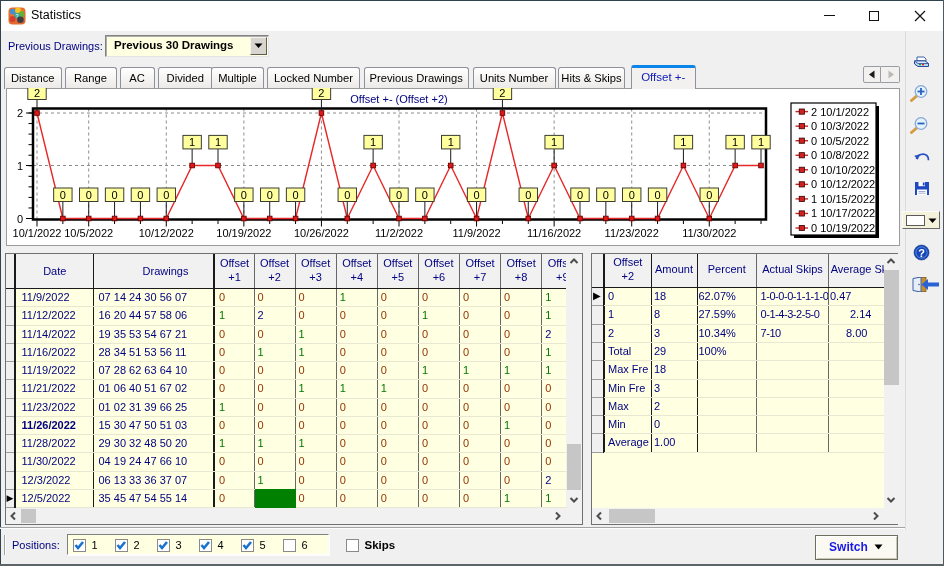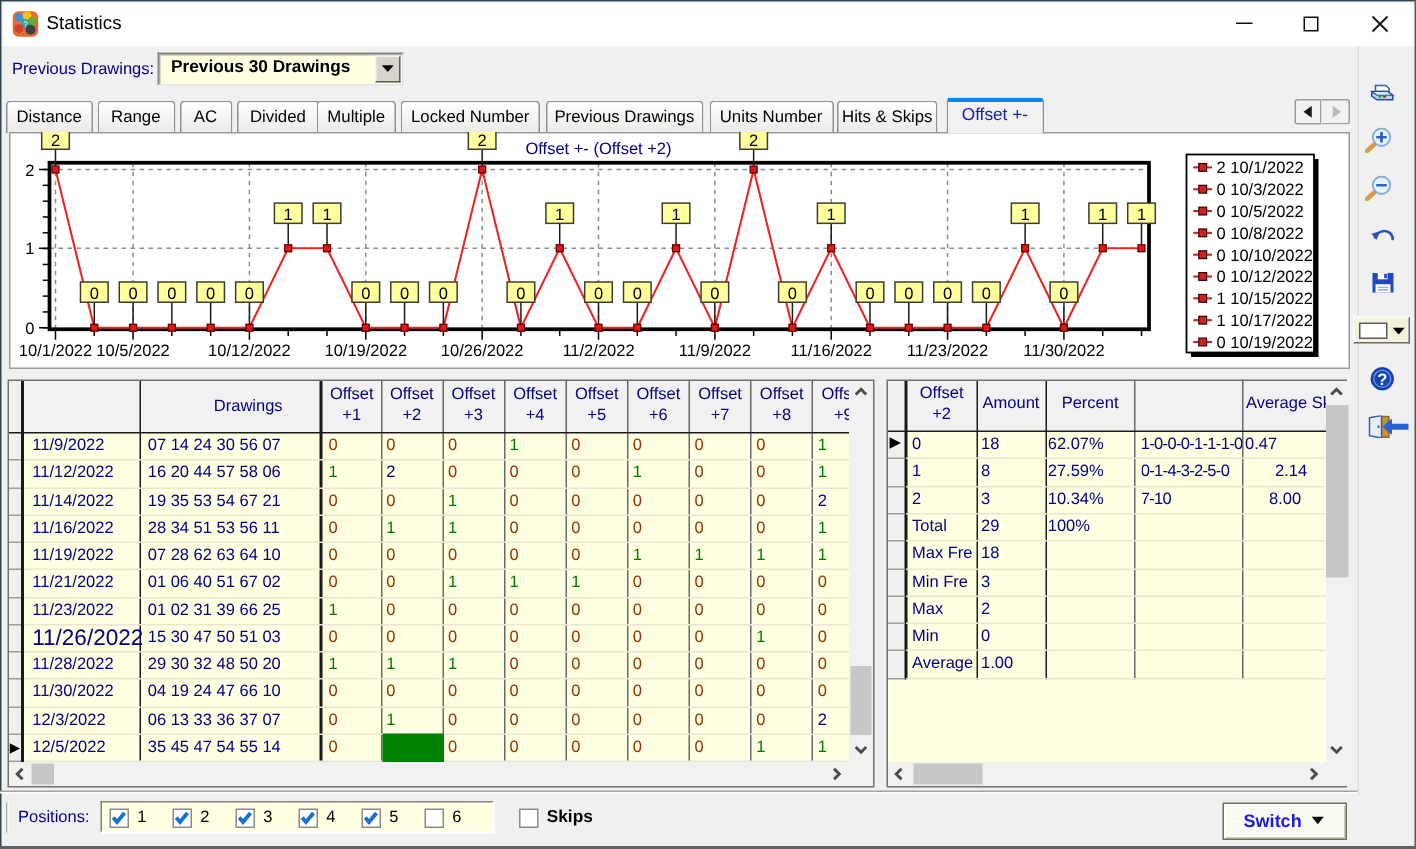--- a/index.html
+++ b/index.html
@@ -310,20 +310,21 @@
     <div class="abs" style="left:10.5px;top:180.50px;width:550px;height:1px;background:#e7e7d2;"></div>
     <div class="abs" style="left:0;top:180.50px;width:8.5px;height:1px;background:#9d9d9d;"></div>
     <div class="abs" style="left:10.5px;top:198.75px;width:550px;height:1px;background:#e7e7d2;"></div>
     <div class="abs" style="left:0;top:198.75px;width:8.5px;height:1px;background:#9d9d9d;"></div>
     <div class="abs" style="left:10.5px;top:217px;width:550px;height:1px;background:#e7e7d2;"></div>
     <div class="abs" style="left:0;top:217px;width:8.5px;height:1px;background:#9d9d9d;"></div>
     <div class="abs" style="left:10.5px;top:235.25px;width:550px;height:1px;background:#e7e7d2;"></div>
     <div class="abs" style="left:0;top:235.25px;width:8.5px;height:1px;background:#9d9d9d;"></div>
     <div class="abs" style="left:10.5px;top:253.50px;width:550px;height:1px;background:#e7e7d2;"></div>
     <div class="abs" style="left:0;top:253.50px;width:8.5px;height:1px;background:#9d9d9d;"></div>
+    <div class="abs" style="left:11px;top:0;width:76.5px;height:34px;font-size:11px;color:#000080;display:flex;align-items:center;justify-content:center;">Date</div>
     <div class="abs" style="left:100px;top:0;width:120px;height:34px;font-size:11px;color:#000080;display:flex;align-items:center;justify-content:center;">Drawings</div>
     <div class="abs" style="left:208px;top:0;width:42px;height:34px;font-size:11px;color:#000080;display:flex;align-items:center;justify-content:center;text-align:center;line-height:1.25;">Offset<br>+1</div>
     <div class="abs" style="left:248.05px;top:0;width:42px;height:34px;font-size:11px;color:#000080;display:flex;align-items:center;justify-content:center;text-align:center;line-height:1.25;">Offset<br>+2</div>
     <div class="abs" style="left:289.15px;top:0;width:42px;height:34px;font-size:11px;color:#000080;display:flex;align-items:center;justify-content:center;text-align:center;line-height:1.25;">Offset<br>+3</div>
     <div class="abs" style="left:330.25px;top:0;width:42px;height:34px;font-size:11px;color:#000080;display:flex;align-items:center;justify-content:center;text-align:center;line-height:1.25;">Offset<br>+4</div>
     <div class="abs" style="left:371.35px;top:0;width:42px;height:34px;font-size:11px;color:#000080;display:flex;align-items:center;justify-content:center;text-align:center;line-height:1.25;">Offset<br>+5</div>
     <div class="abs" style="left:412.45px;top:0;width:42px;height:34px;font-size:11px;color:#000080;display:flex;align-items:center;justify-content:center;text-align:center;line-height:1.25;">Offset<br>+6</div>
     <div class="abs" style="left:453.55px;top:0;width:42px;height:34px;font-size:11px;color:#000080;display:flex;align-items:center;justify-content:center;text-align:center;line-height:1.25;">Offset<br>+7</div>
     <div class="abs" style="left:494.65px;top:0;width:42px;height:34px;font-size:11px;color:#000080;display:flex;align-items:center;justify-content:center;text-align:center;line-height:1.25;">Offset<br>+8</div>
     <div class="abs" style="left:535.75px;top:0;width:42px;height:34px;font-size:11px;color:#000080;display:flex;align-items:center;justify-content:center;text-align:center;line-height:1.25;">Offset<br>+9</div>
@@ -397,21 +398,21 @@
     <div class="abs" style="left:93px;top:145px;height:17.25px;line-height:17.25px;font-size:11px;white-space:nowrap;color:#000080;">01 02 31 39 66 25</div>
     <div class="abs" style="left:213.50px;top:145px;height:17.25px;line-height:17.25px;font-size:11px;white-space:nowrap;color:#007800;">1</div>
     <div class="abs" style="left:252px;top:145px;height:17.25px;line-height:17.25px;font-size:11px;white-space:nowrap;color:#943305;">0</div>
     <div class="abs" style="left:293.10px;top:145px;height:17.25px;line-height:17.25px;font-size:11px;white-space:nowrap;color:#943305;">0</div>
     <div class="abs" style="left:334.20px;top:145px;height:17.25px;line-height:17.25px;font-size:11px;white-space:nowrap;color:#943305;">0</div>
     <div class="abs" style="left:375.30px;top:145px;height:17.25px;line-height:17.25px;font-size:11px;white-space:nowrap;color:#943305;">0</div>
     <div class="abs" style="left:416.40px;top:145px;height:17.25px;line-height:17.25px;font-size:11px;white-space:nowrap;color:#943305;">0</div>
     <div class="abs" style="left:457.50px;top:145px;height:17.25px;line-height:17.25px;font-size:11px;white-space:nowrap;color:#943305;">0</div>
     <div class="abs" style="left:498.60px;top:145px;height:17.25px;line-height:17.25px;font-size:11px;white-space:nowrap;color:#943305;">0</div>
     <div class="abs" style="left:539.70px;top:145px;height:17.25px;line-height:17.25px;font-size:11px;white-space:nowrap;color:#943305;">0</div>
-    <div class="abs" style="left:16px;top:163.25px;height:17.25px;line-height:17.25px;font-size:15px;white-space:nowrap;color:#000080;">11/26/2022</div>
+    <div class="abs" style="left:16px;top:163.25px;height:17.25px;line-height:17.25px;font-size:11px;white-space:nowrap;color:#000080;font-weight:bold;">11/26/2022</div>
     <div class="abs" style="left:93px;top:163.25px;height:17.25px;line-height:17.25px;font-size:11px;white-space:nowrap;color:#000080;">15 30 47 50 51 03</div>
     <div class="abs" style="left:213.50px;top:163.25px;height:17.25px;line-height:17.25px;font-size:11px;white-space:nowrap;color:#943305;">0</div>
     <div class="abs" style="left:252px;top:163.25px;height:17.25px;line-height:17.25px;font-size:11px;white-space:nowrap;color:#943305;">0</div>
     <div class="abs" style="left:293.10px;top:163.25px;height:17.25px;line-height:17.25px;font-size:11px;white-space:nowrap;color:#943305;">0</div>
     <div class="abs" style="left:334.20px;top:163.25px;height:17.25px;line-height:17.25px;font-size:11px;white-space:nowrap;color:#943305;">0</div>
     <div class="abs" style="left:375.30px;top:163.25px;height:17.25px;line-height:17.25px;font-size:11px;white-space:nowrap;color:#943305;">0</div>
     <div class="abs" style="left:416.40px;top:163.25px;height:17.25px;line-height:17.25px;font-size:11px;white-space:nowrap;color:#943305;">0</div>
     <div class="abs" style="left:457.50px;top:163.25px;height:17.25px;line-height:17.25px;font-size:11px;white-space:nowrap;color:#943305;">0</div>
     <div class="abs" style="left:498.60px;top:163.25px;height:17.25px;line-height:17.25px;font-size:11px;white-space:nowrap;color:#007800;">1</div>
     <div class="abs" style="left:539.70px;top:163.25px;height:17.25px;line-height:17.25px;font-size:11px;white-space:nowrap;color:#943305;">0</div>
@@ -501,20 +502,21 @@
     <div class="abs" style="left:0;top:143.30px;width:11.5px;height:1px;background:#9d9d9d;"></div>
     <div class="abs" style="left:12.5px;top:161.60px;width:279.50px;height:1px;background:#e7e7d2;"></div>
     <div class="abs" style="left:0;top:161.60px;width:11.5px;height:1px;background:#9d9d9d;"></div>
     <div class="abs" style="left:12.5px;top:179.90px;width:279.50px;height:1px;background:#e7e7d2;"></div>
     <div class="abs" style="left:0;top:179.90px;width:11.5px;height:1px;background:#9d9d9d;"></div>
     <div class="abs" style="left:12.5px;top:198.20px;width:279.50px;height:1px;background:#e7e7d2;"></div>
     <div class="abs" style="left:0;top:198.20px;width:11.5px;height:1px;background:#9d9d9d;"></div>
     <div class="abs" style="left:13.50px;top:0;width:45.50px;height:33px;font-size:11px;color:#000080;display:flex;align-items:center;justify-content:center;text-align:center;line-height:1.25;white-space:nowrap;">Offset<br>+2</div>
     <div class="abs" style="left:60px;top:0;width:45px;height:33px;font-size:11px;color:#000080;display:flex;align-items:center;justify-content:center;text-align:center;line-height:1.25;white-space:nowrap;">Amount</div>
     <div class="abs" style="left:106px;top:0;width:58.50px;height:33px;font-size:11px;color:#000080;display:flex;align-items:center;justify-content:center;text-align:center;line-height:1.25;white-space:nowrap;">Percent</div>
+    <div class="abs" style="left:165.50px;top:0;width:71px;height:33px;font-size:11px;color:#000080;display:flex;align-items:center;justify-content:center;text-align:center;line-height:1.25;white-space:nowrap;">Actual Skips</div>
     <div class="abs" style="left:237.50px;top:0;width:74px;height:33px;font-size:11px;color:#000080;display:flex;align-items:center;justify-content:center;text-align:center;line-height:1.25;white-space:nowrap;">Average Skips</div>
     <div class="abs" style="left:16.50px;width:42px;top:34.50px;height:17.30px;line-height:17.30px;font-size:11px;color:#000080;white-space:nowrap;overflow:hidden;">0</div>
     <div class="abs" style="left:62.50px;width:41px;top:34.50px;height:17.30px;line-height:17.30px;font-size:11px;color:#000080;white-space:nowrap;overflow:hidden;">18</div>
     <div class="abs" style="left:107px;width:56.50px;top:34.50px;height:17.30px;line-height:17.30px;font-size:11px;color:#000080;white-space:nowrap;overflow:hidden;">62.07%</div>
     <div class="abs" style="left:169px;width:67.50px;letter-spacing:-0.45px;top:34.50px;height:17.30px;line-height:17.30px;font-size:11px;color:#000080;white-space:nowrap;overflow:hidden;">1-0-0-0-1-1-1-0-0</div>
     <div class="abs" style="left:238.50px;width:40px;top:34.50px;height:17.30px;line-height:17.30px;font-size:11px;color:#000080;white-space:nowrap;overflow:hidden;">0.47</div>
     <div class="abs" style="left:16.50px;width:42px;top:52.80px;height:17.30px;line-height:17.30px;font-size:11px;color:#000080;white-space:nowrap;overflow:hidden;">1</div>
     <div class="abs" style="left:62.50px;width:41px;top:52.80px;height:17.30px;line-height:17.30px;font-size:11px;color:#000080;white-space:nowrap;overflow:hidden;">8</div>
     <div class="abs" style="left:107px;width:56.50px;top:52.80px;height:17.30px;line-height:17.30px;font-size:11px;color:#000080;white-space:nowrap;overflow:hidden;">27.59%</div>
     <div class="abs" style="left:169px;width:67.50px;letter-spacing:-0.45px;top:52.80px;height:17.30px;line-height:17.30px;font-size:11px;color:#000080;white-space:nowrap;overflow:hidden;">0-1-4-3-2-5-0</div>

